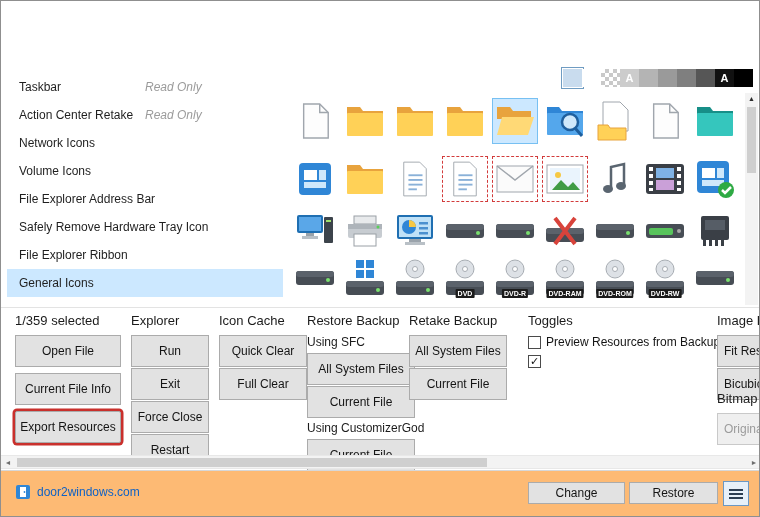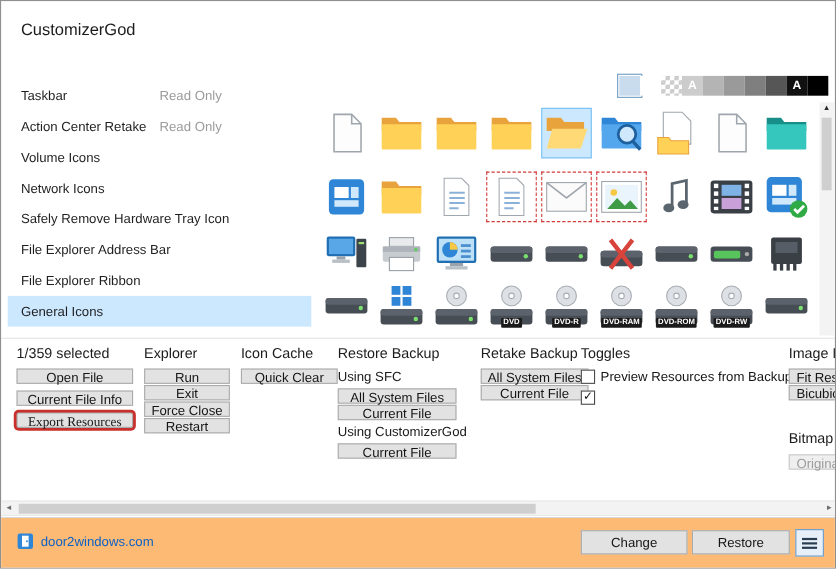--- a/index.html
+++ b/index.html
@@ -4,21 +4,21 @@
 <style>
   *{margin:0;padding:0;box-sizing:border-box;font-family:"Liberation Sans",sans-serif;}
   html,body{background:#d6d6d6;}
   .window{position:relative;width:760px;height:517px;background:#ffffff;border:1px solid #8f8f8f;overflow:hidden;}
   .titlebar{position:absolute;left:18px;top:18px;font-size:15px;color:#1b1b1b;}
 
   
   .sidebar{position:absolute;left:6px;top:72px;width:276px;}
   .sb-item{position:relative;height:28px;display:flex;align-items:center;padding:0 12px;font-size:12px;color:#1f1f1f;cursor:default;white-space:nowrap;}
   .sb-item.sel{background:#cce8ff;}
-  .sb-note{position:absolute;left:138px;color:#9b9b9b;}
+  .sb-note{position:absolute;left:138px;color:#9b9b9b;font-style:italic;}
 
   
   .color-strip{position:absolute;right:6px;top:68px;display:flex;align-items:center;}
   .swatch{width:19px;height:18px;display:flex;align-items:center;justify-content:center;font-size:11px;font-weight:bold;}
   .swatch.swsel{outline:1px solid #6f9cc2;outline-offset:1px;}
   .swatch.checker{background-image:linear-gradient(45deg,#c9c9c9 25%,transparent 25%,transparent 75%,#c9c9c9 75%),linear-gradient(45deg,#c9c9c9 25%,#ffffff 25%,#ffffff 75%,#c9c9c9 75%);background-size:8px 8px;background-position:0 0,4px 4px;background-color:#fff;}
 
   
   .grid{position:absolute;left:288px;top:92px;width:458px;height:212px;}
   .cell{position:absolute;width:46px;height:46px;display:flex;align-items:center;justify-content:center;}
@@ -35,68 +35,67 @@
   .harrow.left{left:0;}
   .harrow.right{right:0;}
   .hthumb{position:absolute;left:16px;top:2px;width:470px;height:9px;background:#cfcfcf;}
 
   
   .separator{position:absolute;left:0;top:306px;width:760px;height:1px;background:#e3e3e3;}
   .panel{position:absolute;left:0;top:306px;width:760px;height:148px;}
   .pgroup{position:absolute;}
   .ptitle{font-size:13px;color:#1b1b1b;margin-bottom:7px;white-space:nowrap;}
   .plabel{font-size:12px;color:#1b1b1b;margin:3px 0 4px;white-space:nowrap;}
-  .btn{display:block;background:#e2e2e2;border:1px solid #ababab;font-size:12px;color:#151515;height:14px;padding:0 4px;text-align:center;white-space:nowrap;font-family:inherit;}
-  .btn.hl{box-shadow:0 0 0 2.5px #c9302c;border-radius:2px;position:relative;font-family:Liberation Serif, serif;}
+  .btn{display:block;background:#e2e2e2;border:1px solid #ababab;font-size:12px;color:#151515;height:32px;padding:0 4px;text-align:center;white-space:nowrap;font-family:inherit;}
+  .btn.hl{box-shadow:0 0 0 2.5px #c9302c;border-radius:2px;position:relative;}
   .btn.disabled{color:#9c9c9c;background:#efefef;border-color:#c9c9c9;}
   .g-selected{left:14px;top:6px;}      .g-selected .btn{width:106px;margin-bottom:6px;}
   .g-explorer{left:130px;top:6px;}     .g-explorer .btn{width:78px;margin-bottom:1px;}
   .g-icon-cache{left:218px;top:6px;}   .g-icon-cache .btn{width:88px;margin-bottom:1px;}
   .g-restore-backup{left:306px;top:6px;} .g-restore-backup .btn{width:108px;margin-bottom:1px;}
-  .g-retake-backup{left:436px;top:6px;}  .g-retake-backup .btn{width:98px;margin-bottom:1px;}
+  .g-retake-backup{left:408px;top:6px;}  .g-retake-backup .btn{width:98px;margin-bottom:1px;}
   .g-toggles{left:527px;top:6px;}
   .pcheck{display:flex;align-items:center;gap:5px;margin-bottom:6px;font-size:12px;color:#151515;white-space:nowrap;cursor:default;}
   .cb{width:13px;height:13px;border:1px solid #4a4a4a;background:#fff;display:flex;align-items:center;justify-content:center;font-size:11px;line-height:1;color:#111;flex:0 0 auto;}
   .g-image-r{left:716px;top:6px;}      .g-image-r .btn{width:105px;margin-bottom:1px;text-align:left;padding-left:6px;}
   .g-bitmap-p{left:716px;top:84px;}    .g-bitmap-p .btn{width:105px;text-align:left;padding-left:6px;}
 
   
   .footer{position:absolute;left:0;top:469px;width:760px;height:48px;background:#fdba74;border-top:1px solid #d7d7d7;}
   .site-link{position:absolute;left:14px;top:13px;display:flex;align-items:center;gap:6px;font-size:12px;color:#0f62c5;cursor:pointer;}
   .footer-btn{position:absolute;top:11px;height:22px;background:#e2e2e2;border:1px solid #ababab;font-size:12px;color:#151515;font-family:inherit;}
   .change-btn{left:527px;width:97px;}
   .restore-btn{left:628px;width:89px;}
   .menu-btn{position:absolute;left:722px;top:10px;width:26px;height:25px;background:#e7f0f9;border:1px solid #6b98c4;display:flex;align-items:center;justify-content:center;}
 </style>
 </head>
 <body>
 
 <div class="window">
-  <div class="titlebar">CustomizerGod</div>
 
   <div class="sidebar">
       <div class="sb-item">
         <span class="sb-label">Taskbar</span>
         <span class="sb-note">Read Only</span>
       </div>
       <div class="sb-item">
         <span class="sb-label">Action Center Retake</span>
         <span class="sb-note">Read Only</span>
       </div>
       <div class="sb-item">
+        <span class="sb-label">Network Icons</span>
+      </div>
+      <div class="sb-item">
         <span class="sb-label">Volume Icons</span>
       </div>
       <div class="sb-item">
-        <span class="sb-label">Network Icons</span>
+        <span class="sb-label">File Explorer Address Bar</span>
       </div>
       <div class="sb-item">
         <span class="sb-label">Safely Remove Hardware Tray Icon</span>
-      </div>
-      <div class="sb-item">
-        <span class="sb-label">File Explorer Address Bar</span>
       </div>
       <div class="sb-item">
         <span class="sb-label">File Explorer Ribbon</span>
       </div>
       <div class="sb-item sel">
         <span class="sb-label">General Icons</span>
       </div>
     </div>
 
   <div class="color-strip">
@@ -431,20 +430,21 @@
       <div class="pgroup g-explorer">
         <div class="ptitle">Explorer</div>
         <button class="btn">Run</button>
         <button class="btn">Exit</button>
         <button class="btn">Force Close</button>
         <button class="btn">Restart</button>
       </div>
       <div class="pgroup g-icon-cache">
         <div class="ptitle">Icon Cache</div>
         <button class="btn">Quick Clear</button>
+        <button class="btn">Full Clear</button>
       </div>
       <div class="pgroup g-restore-backup">
         <div class="ptitle">Restore Backup</div>
         <div class="plabel">Using SFC</div>
         <button class="btn">All System Files</button>
         <button class="btn">Current File</button>
         <div class="plabel">Using CustomizerGod</div>
         <button class="btn">Current File</button>
       </div>
       <div class="pgroup g-retake-backup">

